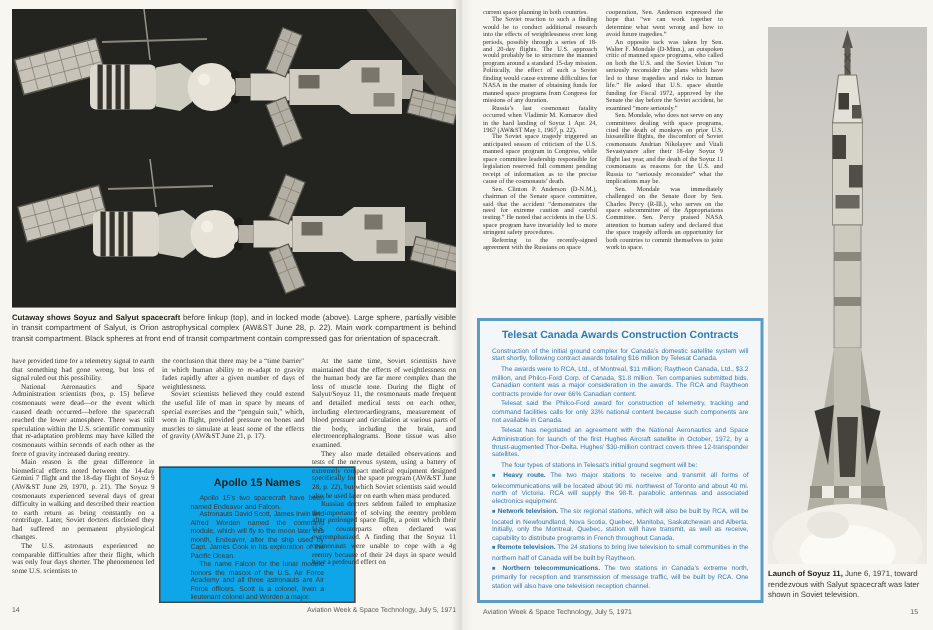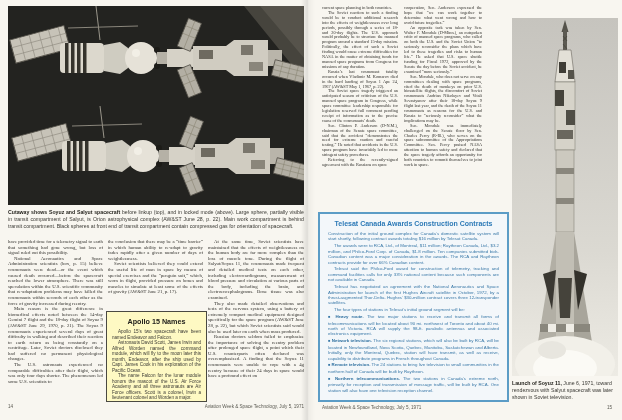--- a/index.html
+++ b/index.html
@@ -17,21 +17,21 @@
   .caption{font-family:"Liberation Sans",sans-serif;font-size:5.2px;line-height:1.3;
     text-align:justify;color:#3b3a35;margin:0;}
   .caption b{color:#26251f;}
   
   .col{overflow:hidden;text-align:justify;}
   .col p{margin:0;}
   .lbody{font-size:4.8px;line-height:5.6px;}
   .rbody{font-size:4.3px;line-height:4.9px;}
   .indent{text-indent:6px;}
   
-  .apollo-box{border:1px solid #4a4942;background:#fef9c3;padding:4px 5px;overflow:hidden;
+  .apollo-box{border:1px solid #4a4942;background:#0ea5e9;padding:4px 20px;overflow:hidden;
     font-family:"Liberation Sans",sans-serif;}
   .apollo-title{font-size:7.2px;font-weight:bold;text-align:center;color:#23221d;margin:1px 0 3px 0;}
   .apollo-box p{margin:0;font-size:4.6px;line-height:5.5px;text-align:justify;color:#3b3a35;}
   
   .telesat-box{border:2px solid #5b9ccб;border:2px solid #5b9cc6;background:#f3f7fa;padding:5px 8px;
     overflow:hidden;font-family:"Liberation Sans",sans-serif;color:#3a79a8;}
   .telesat-title{font-size:7px;font-weight:bold;text-align:center;color:#2d7ab7;
     white-space:nowrap;margin:1px 0 4px 0;}
   .telesat-box p{margin:0 0 1.5px 0;font-size:4.4px;line-height:5.4px;text-align:justify;}
   .bullet{margin:0 0 1.5px 0;font-size:4.4px;line-height:5.4px;text-align:justify;}

